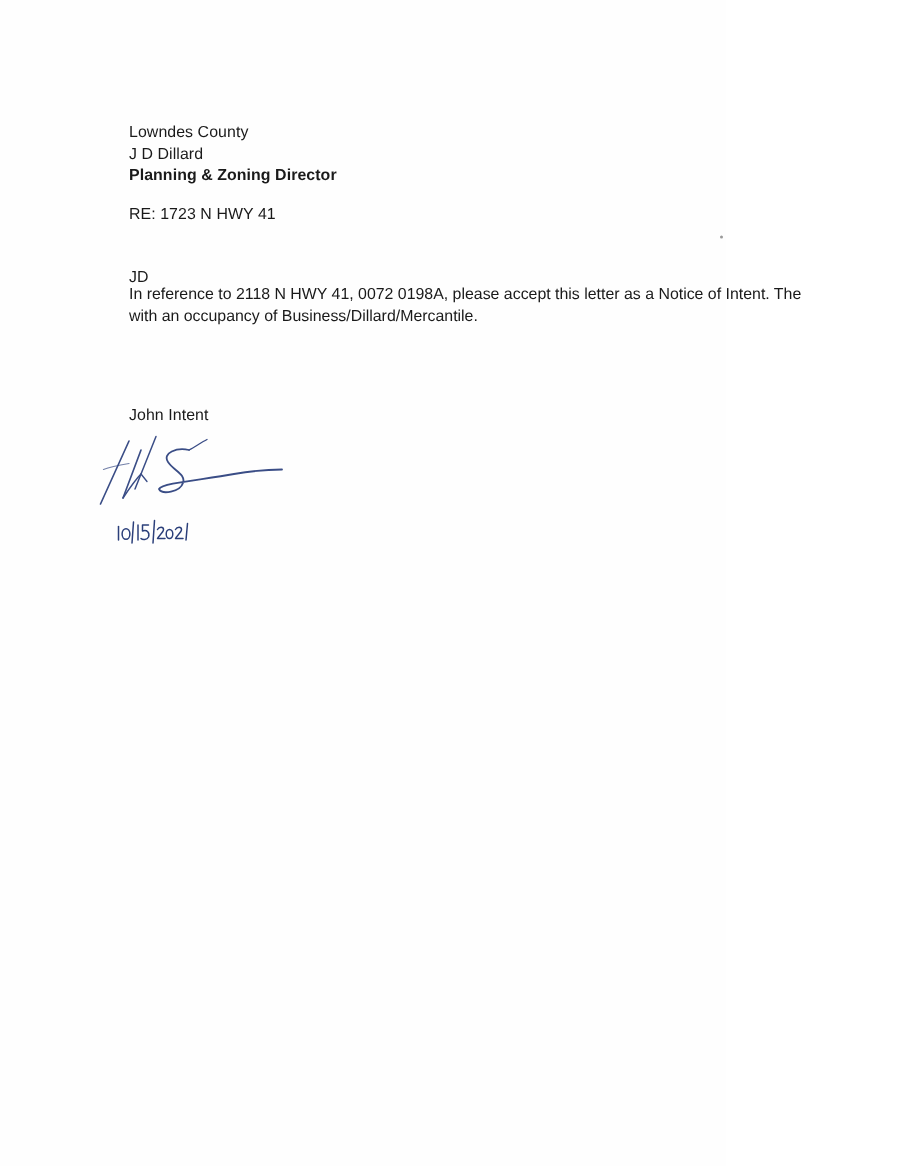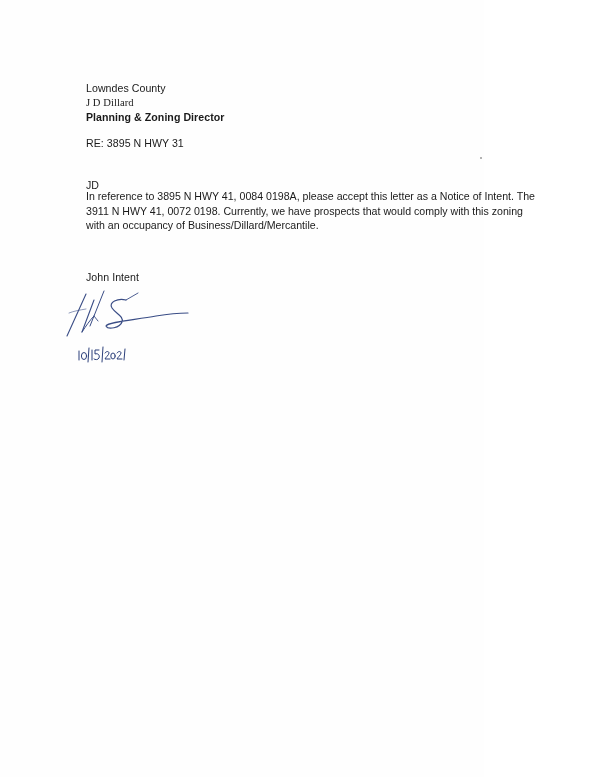--- a/index.html
+++ b/index.html
@@ -61,32 +61,31 @@
       background: #9a9a9a;
       border-radius: 1px;
     }
   </style>
 </head>
 <body>
 
 <div class="page">
 
   <div class="line" style="top:81px;">Lowndes County</div>
-  <div class="line" style="top:96px;font-family:Liberation Serif, serif;">J D Dillard</div>
+  <div class="line" style="top:96px;">J D Dillard</div>
   <div class="line" style="top:110px;font-weight:bold;">Planning &amp; Zoning Director</div>
 
-  <div class="line" style="top:136px;">RE: 3895 N HWY 31</div>
+  <div class="line" style="top:136px;">RE: 1723 N HWY 41</div>
 
   <div class="line" style="top:178px;">JD</div>
 
   <div class="speck"></div>
 
   <div class="para">
-    <span>In reference to 3895 N HWY 41, 0084 0198A, please accept this letter as a Notice of Intent. The</span>
-    <span>3911 N HWY 41, 0072 0198. Currently, we have prospects that would comply with this zoning</span>
+    <span>In reference to 2118 N HWY 41, 0072 0198A, please accept this letter as a Notice of Intent. The</span>
     <span>with an occupancy of Business/Dillard/Mercantile.</span>
   </div>
 
   <div class="line" style="top:270px;">John Intent</div>
 
   <svg class="signature" viewBox="0 0 130 56">
     <g fill="none" stroke="#3a4d86" stroke-linecap="round" stroke-linejoin="round">
 
       <path d="M22 8 L3 50" stroke-width="1.1"></path>
       <path d="M5 27 C 10 25, 16 24, 22 23" stroke-width="0.8" opacity="0.7"></path>

